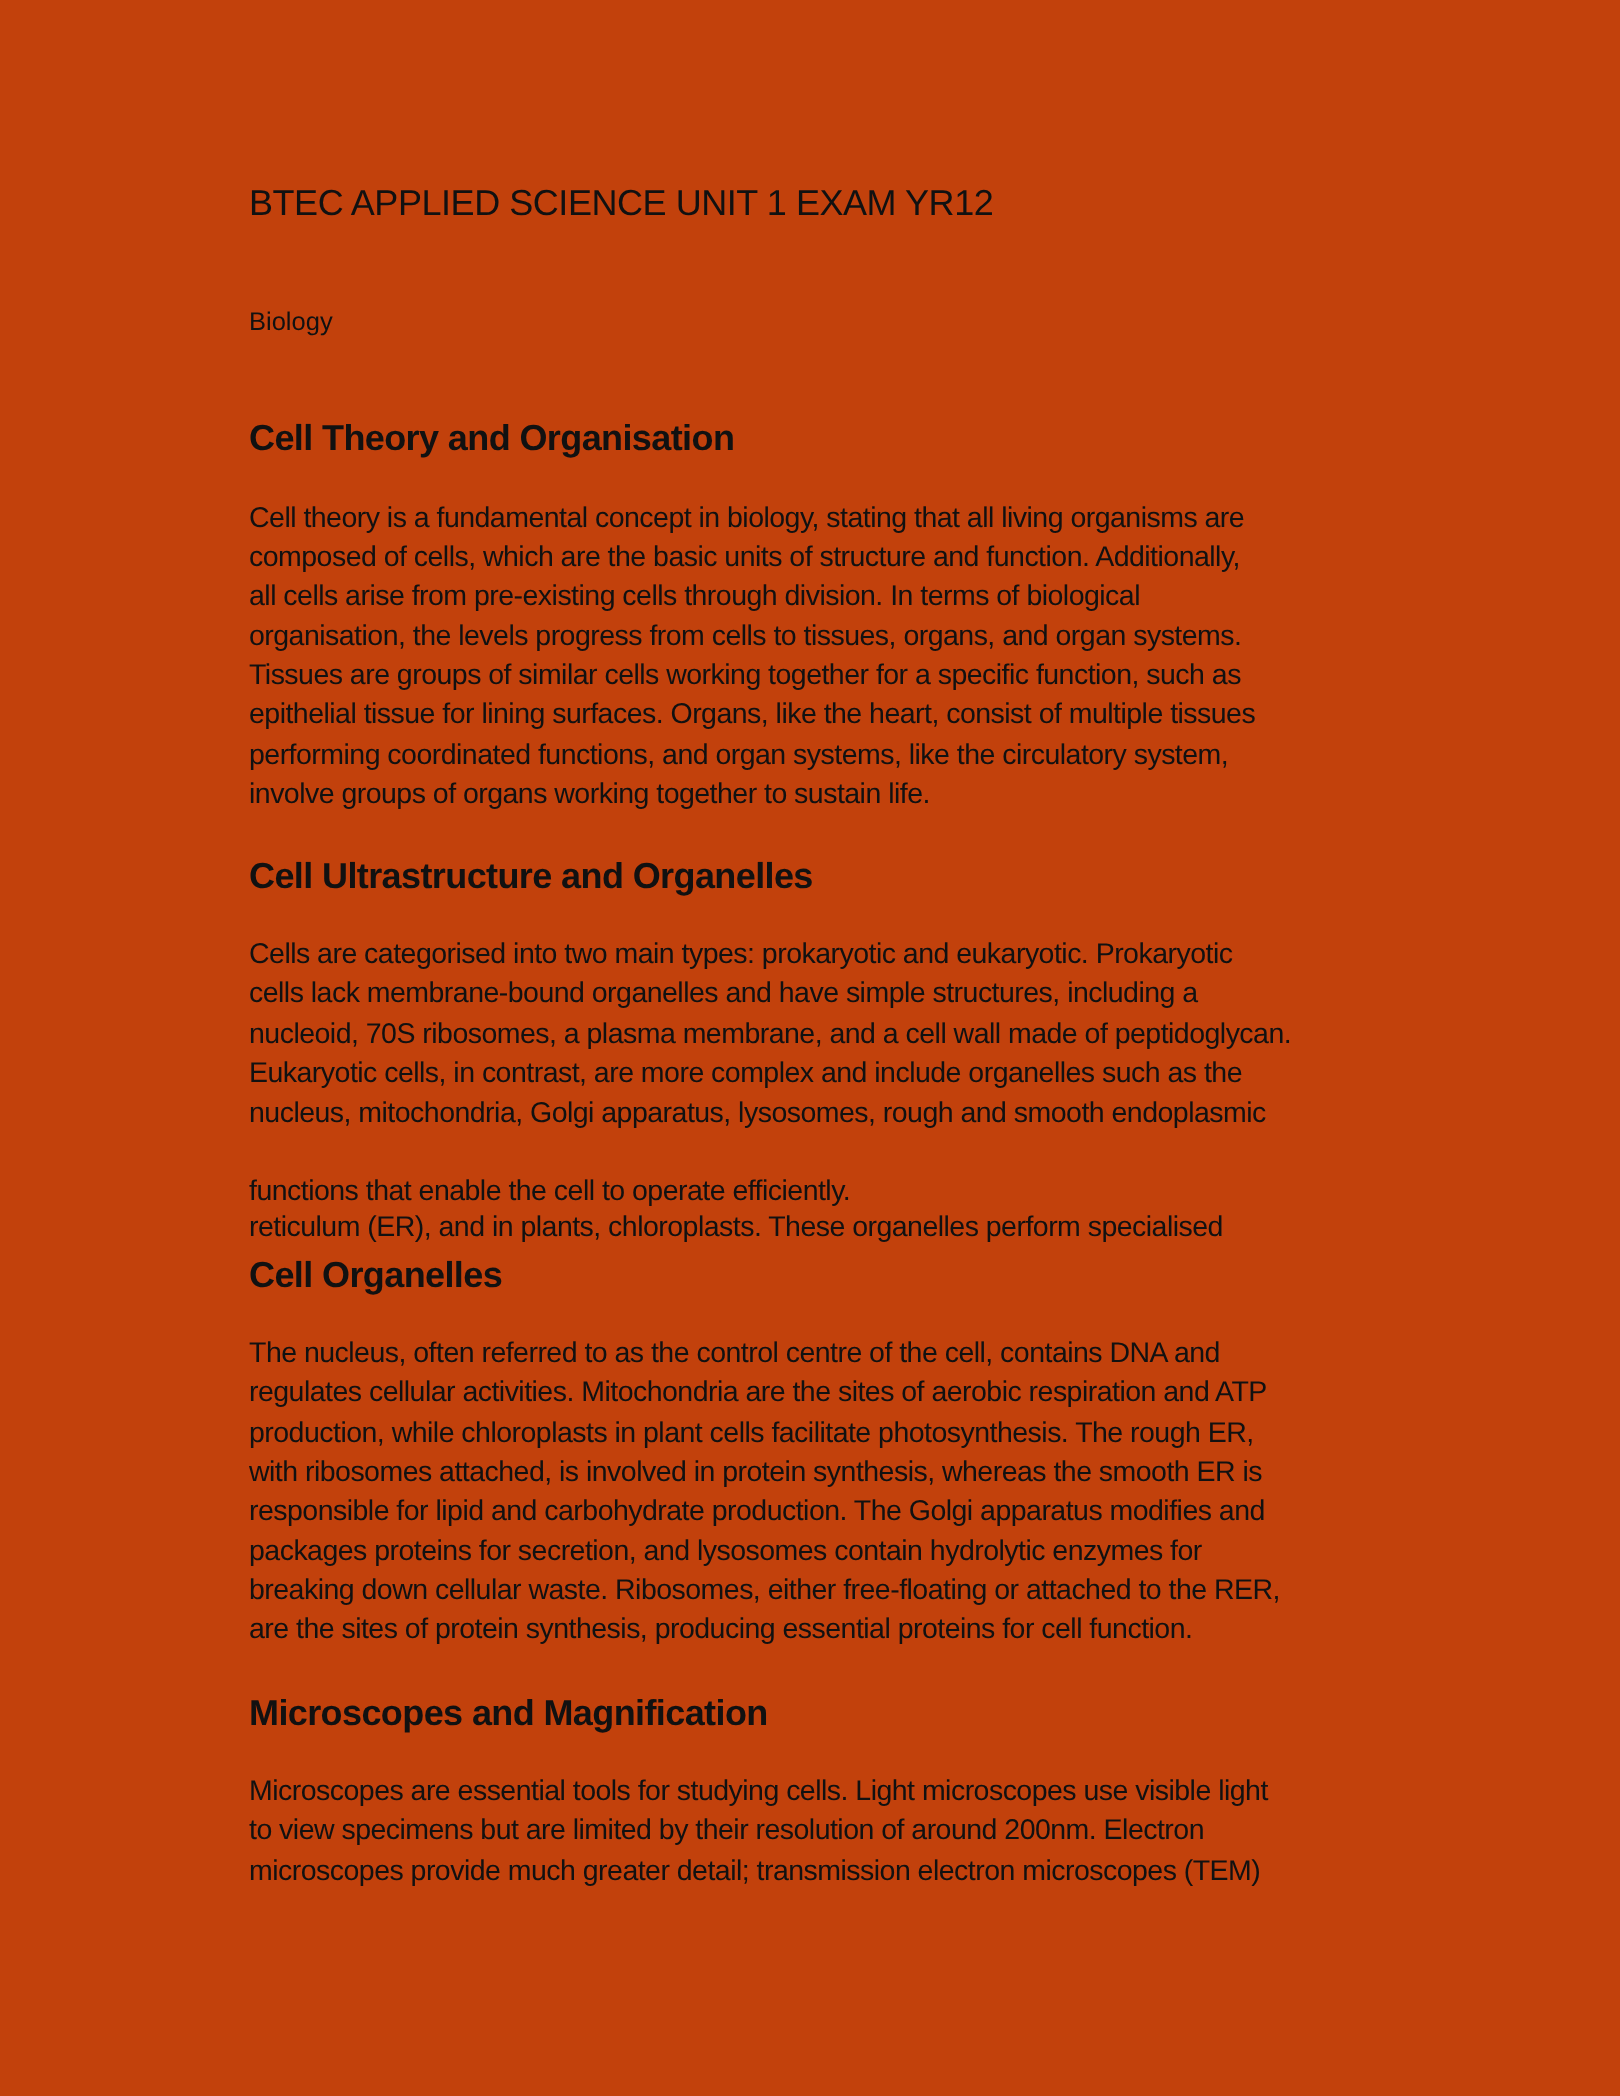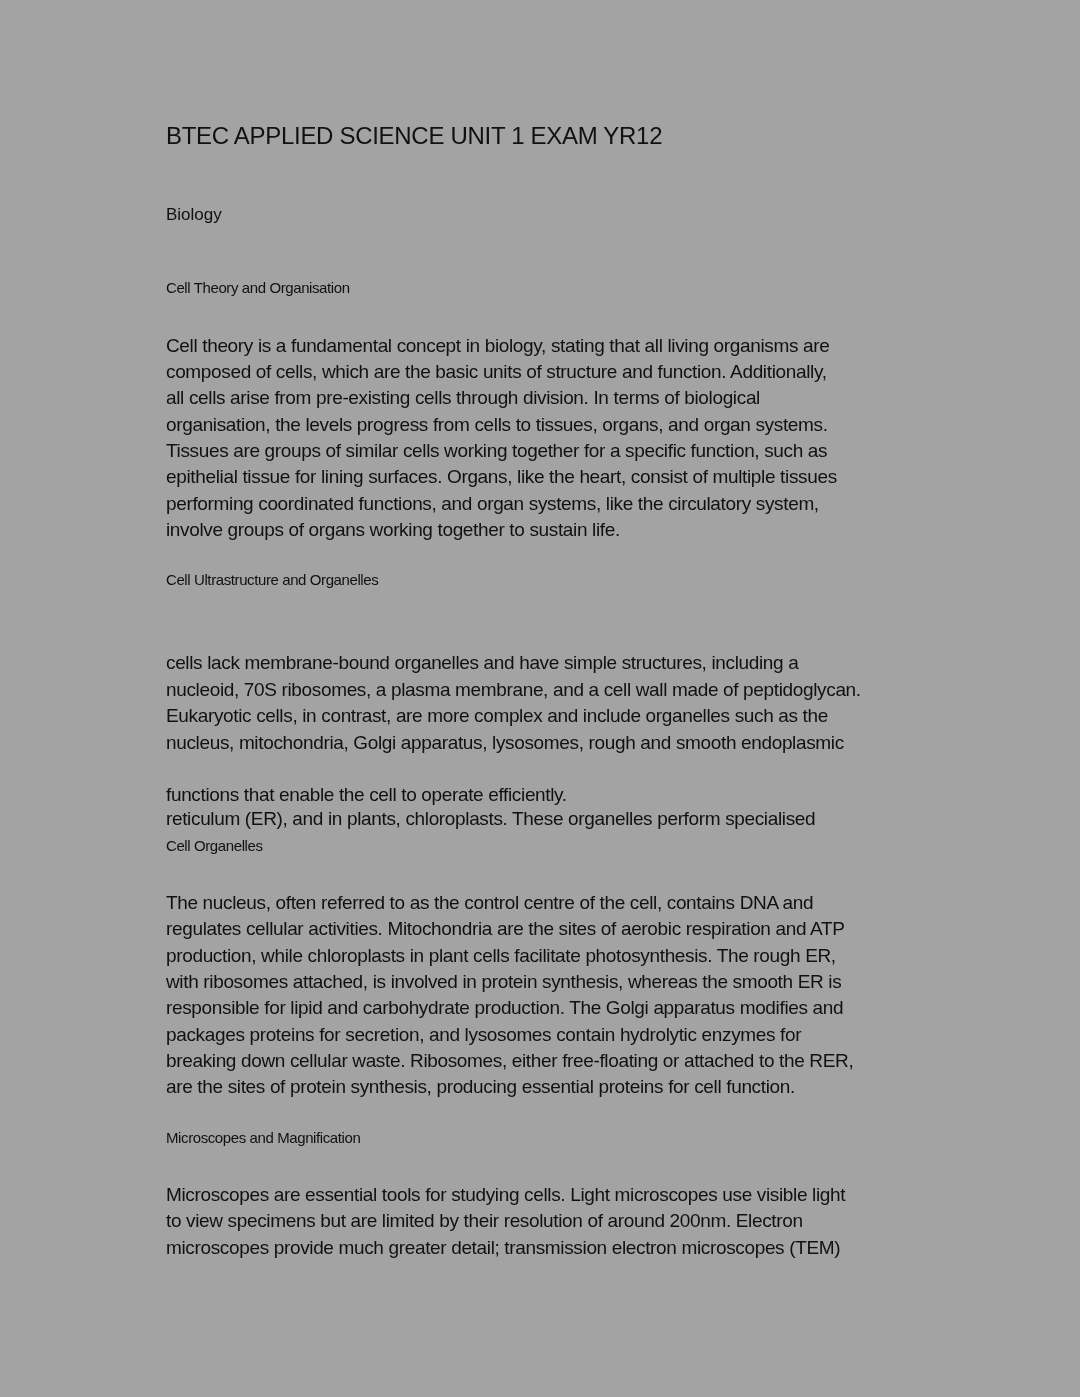--- a/index.html
+++ b/index.html
@@ -1,41 +1,42 @@
 <!DOCTYPE html>
 <html><head>
 <meta charset="utf-8">
 <style>
   html, body { margin:0; padding:0; background:#ffffff; }
   body { width:1080px; height:1397px; position:relative; overflow:hidden;
          font-family:"Liberation Sans", "DejaVu Sans", sans-serif; color:#111111; }
-  .page { position:absolute; left:0; top:0; width:1080px; height:1397px; background:#a3a3a3; }
+  .page { position:absolute; left:0; top:0; width:1080px; height:1397px; background:#c2410c; }
   .title { position:absolute; left:166px; top:122px; font-size:24px; font-weight:400; letter-spacing:-0.3px; white-space:nowrap; color:#111; }
   .subject { position:absolute; left:166px; top:205px; font-size:17px; white-space:nowrap; color:#111; }
-  .heading { position:absolute; left:166px; font-size:15px; font-weight:400; letter-spacing:-0.4px; white-space:nowrap; color:#111; }
+  .heading { position:absolute; left:166px; font-size:24px; font-weight:700; letter-spacing:-0.4px; white-space:nowrap; color:#111; }
   .line { position:absolute; left:166px; font-size:19px; letter-spacing:-0.35px; white-space:nowrap; color:#111; line-height:22px; }
 </style>
 </head>
 <body>
 
 <div class="page">
   <div class="title">BTEC APPLIED SCIENCE UNIT 1 EXAM YR12</div>
   <div class="subject">Biology</div>
 
   <div class="heading" style="top:279px;">Cell Theory and Organisation</div>
   <div class="line" style="top:335px;">Cell theory is a fundamental concept in biology, stating that all living organisms are</div>
   <div class="line" style="top:387px;">all cells arise from pre-existing cells through division. In terms of biological</div>
   <div class="line" style="top:361px;">composed of cells, which are the basic units of structure and function. Additionally,</div>
   <div class="line" style="top:414px;">organisation, the levels progress from cells to tissues, organs, and organ systems.</div>
   <div class="line" style="top:440px;">Tissues are groups of similar cells working together for a specific function, such as</div>
   <div class="line" style="top:466px;text-align:right;">epithelial tissue for lining surfaces. Organs, like the heart, consist of multiple tissues</div>
   <div class="line" style="top:493px;">performing coordinated functions, and organ systems, like the circulatory system,</div>
   <div class="line" style="top:519px;">involve groups of organs working together to sustain life.</div>
 
   <div class="heading" style="top:571px;">Cell Ultrastructure and Organelles</div>
+  <div class="line" style="top:626px;">Cells are categorised into two main types: prokaryotic and eukaryotic. Prokaryotic</div>
   <div class="line" style="top:652px;">cells lack membrane-bound organelles and have simple structures, including a</div>
   <div class="line" style="top:679px;">nucleoid, 70S ribosomes, a plasma membrane, and a cell wall made of peptidoglycan.</div>
   <div class="line" style="top:705px;">Eukaryotic cells, in contrast, are more complex and include organelles such as the</div>
   <div class="line" style="top:732px;">nucleus, mitochondria, Golgi apparatus, lysosomes, rough and smooth endoplasmic</div>
   <div class="line" style="top:776px;margin-top:32px;">reticulum (ER), and in plants, chloroplasts. These organelles perform specialised</div>
   <div class="line" style="top:784px;">functions that enable the cell to operate efficiently.</div>
 
   <div class="heading" style="top:837px;">Cell Organelles</div>
   <div class="line" style="top:892px;">The nucleus, often referred to as the control centre of the cell, contains DNA and</div>
   <div class="line" style="top:918px;">regulates cellular activities. Mitochondria are the sites of aerobic respiration and ATP</div>

